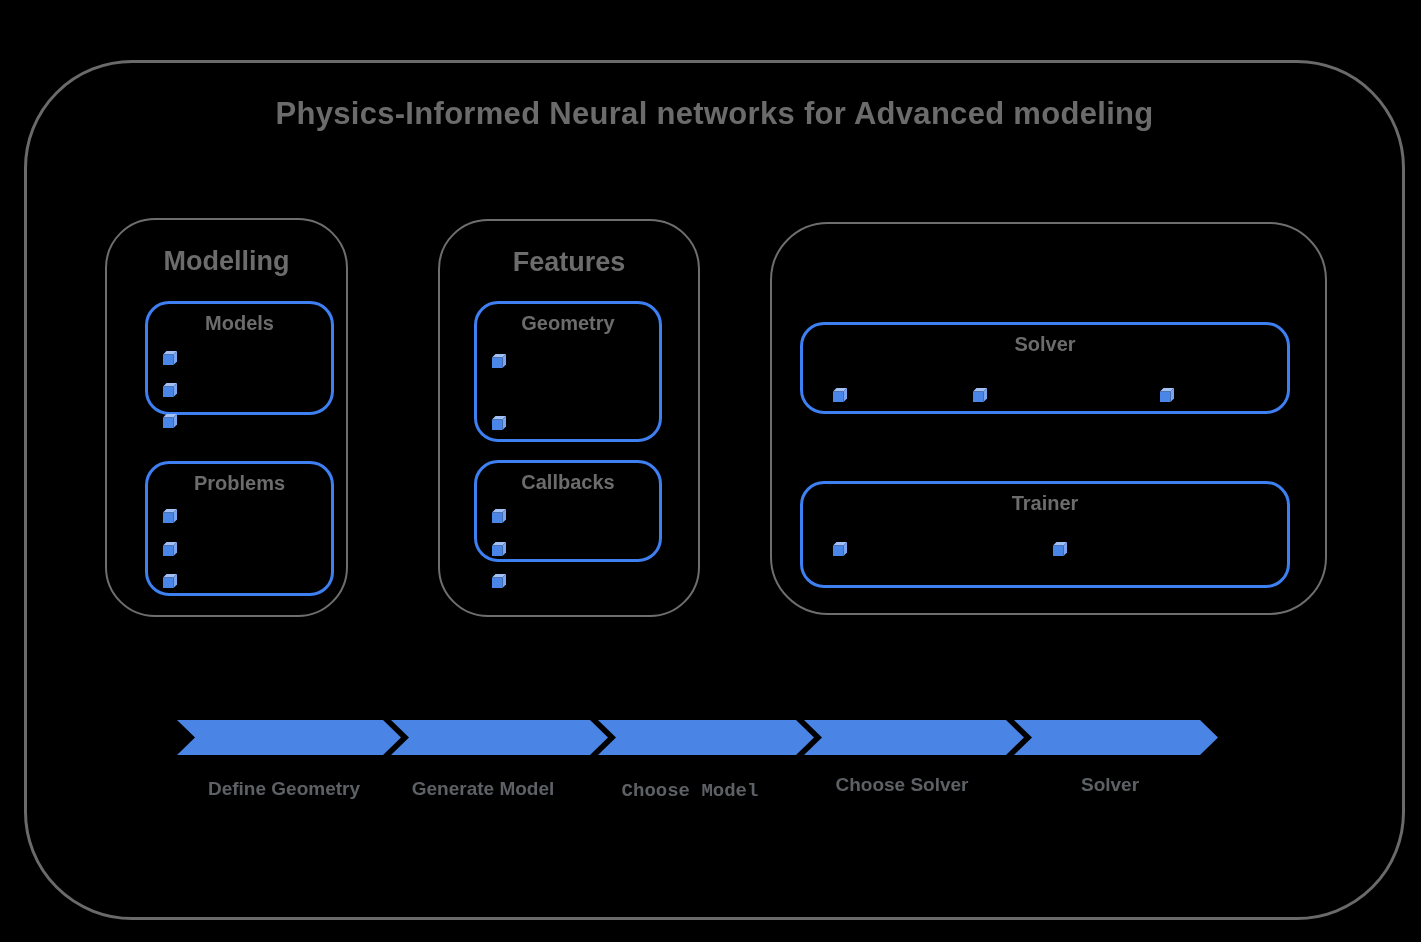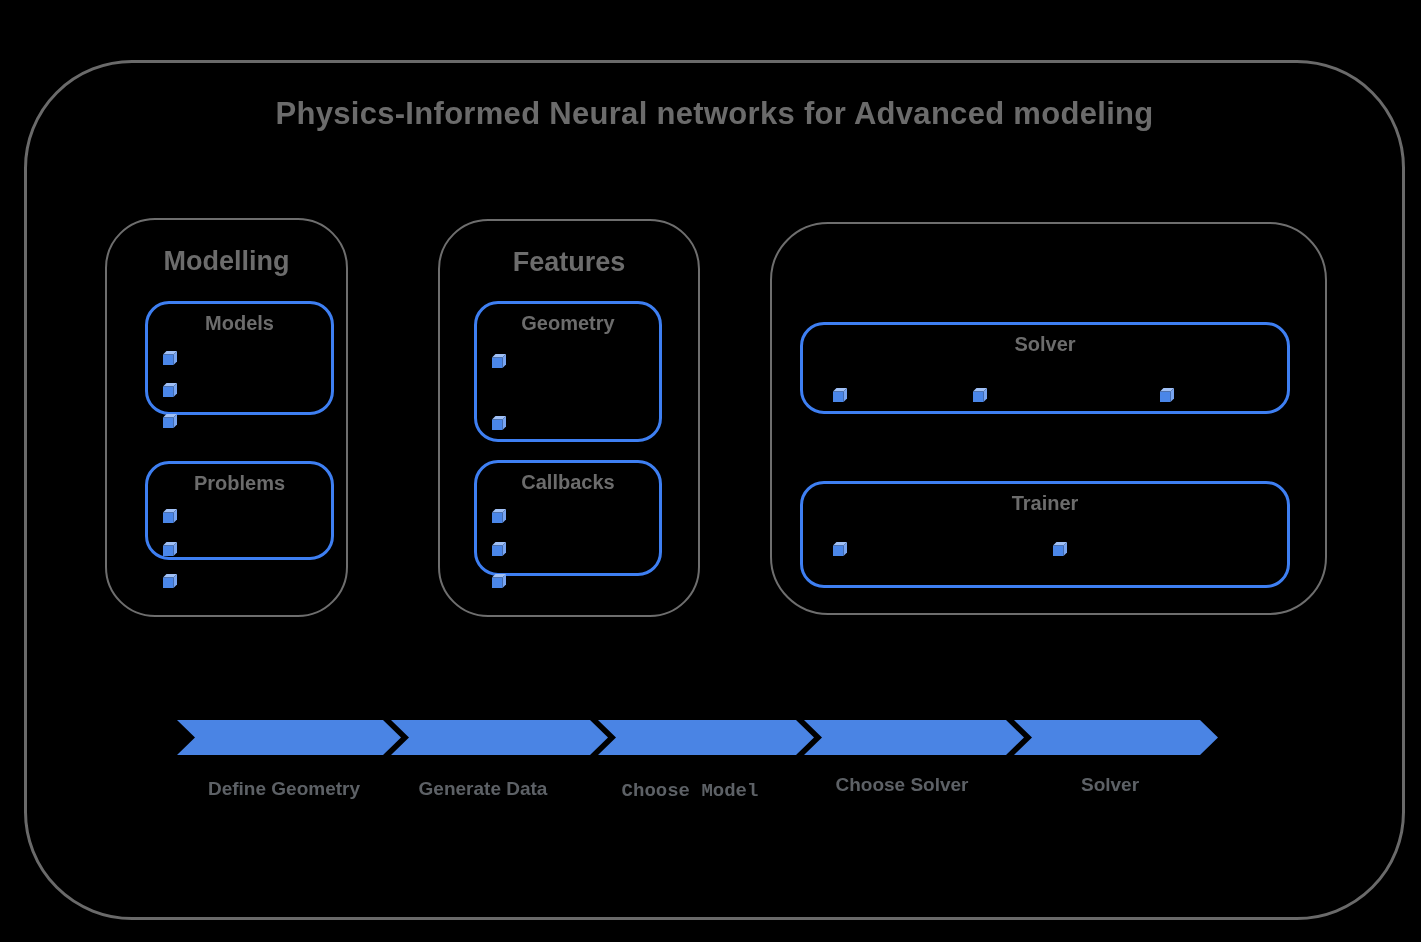--- a/index.html
+++ b/index.html
@@ -58,21 +58,21 @@
             <polygon points="0,3.5 3.5,0 14,0 10.5,3.5" fill="#a0c0f6"></polygon>
             <polygon points="10.5,3.5 14,0 14,10.5 10.5,14" fill="#78a4f0"></polygon>
             <rect x="0" y="3.5" width="10.5" height="10.5" fill="#4a86e8"></rect>
           </svg></span>
       <span class="cube" style="left:15px;top:110px;"><svg width="14" height="14" viewBox="0 0 14 14">
             <polygon points="0,3.5 3.5,0 14,0 10.5,3.5" fill="#a0c0f6"></polygon>
             <polygon points="10.5,3.5 14,0 14,10.5 10.5,14" fill="#78a4f0"></polygon>
             <rect x="0" y="3.5" width="10.5" height="10.5" fill="#4a86e8"></rect>
           </svg></span>
     </div>
-    <div class="sub" style="left:38px;top:241px;width:189px;height:99px;">
+    <div class="sub" style="left:38px;top:241px;width:189px;height:135px;">
       <div class="sub-title">Problems</div>
       <span class="cube" style="left:15px;top:45px;"><svg width="14" height="14" viewBox="0 0 14 14">
             <polygon points="0,3.5 3.5,0 14,0 10.5,3.5" fill="#a0c0f6"></polygon>
             <polygon points="10.5,3.5 14,0 14,10.5 10.5,14" fill="#78a4f0"></polygon>
             <rect x="0" y="3.5" width="10.5" height="10.5" fill="#4a86e8"></rect>
           </svg></span>
       <span class="cube" style="left:15px;top:78px;"><svg width="14" height="14" viewBox="0 0 14 14">
             <polygon points="0,3.5 3.5,0 14,0 10.5,3.5" fill="#a0c0f6"></polygon>
             <polygon points="10.5,3.5 14,0 14,10.5 10.5,14" fill="#78a4f0"></polygon>
             <rect x="0" y="3.5" width="10.5" height="10.5" fill="#4a86e8"></rect>
@@ -93,21 +93,21 @@
             <polygon points="0,3.5 3.5,0 14,0 10.5,3.5" fill="#a0c0f6"></polygon>
             <polygon points="10.5,3.5 14,0 14,10.5 10.5,14" fill="#78a4f0"></polygon>
             <rect x="0" y="3.5" width="10.5" height="10.5" fill="#4a86e8"></rect>
           </svg></span>
       <span class="cube" style="left:15px;top:112px;"><svg width="14" height="14" viewBox="0 0 14 14">
             <polygon points="0,3.5 3.5,0 14,0 10.5,3.5" fill="#a0c0f6"></polygon>
             <polygon points="10.5,3.5 14,0 14,10.5 10.5,14" fill="#78a4f0"></polygon>
             <rect x="0" y="3.5" width="10.5" height="10.5" fill="#4a86e8"></rect>
           </svg></span>
     </div>
-    <div class="sub" style="left:34px;top:239px;width:188px;height:116px;">
+    <div class="sub" style="left:34px;top:239px;width:188px;height:102px;">
       <div class="sub-title">Callbacks</div>
       <span class="cube" style="left:15px;top:46px;"><svg width="14" height="14" viewBox="0 0 14 14">
             <polygon points="0,3.5 3.5,0 14,0 10.5,3.5" fill="#a0c0f6"></polygon>
             <polygon points="10.5,3.5 14,0 14,10.5 10.5,14" fill="#78a4f0"></polygon>
             <rect x="0" y="3.5" width="10.5" height="10.5" fill="#4a86e8"></rect>
           </svg></span>
       <span class="cube" style="left:15px;top:79px;"><svg width="14" height="14" viewBox="0 0 14 14">
             <polygon points="0,3.5 3.5,0 14,0 10.5,3.5" fill="#a0c0f6"></polygon>
             <polygon points="10.5,3.5 14,0 14,10.5 10.5,14" fill="#78a4f0"></polygon>
             <rect x="0" y="3.5" width="10.5" height="10.5" fill="#4a86e8"></rect>
@@ -156,18 +156,18 @@
 
   <svg id="arrow-svg" class="pipeline-svg" width="1060" height="36" viewBox="0 0 1060 36">
       <polygon points="7,0 213,0 231,17.5 213,35 7,35 25,17.5" fill="#4a84e4"></polygon>
       <polygon points="221,0 420,0 438,17.5 420,35 221,35 239,17.5" fill="#4a84e4"></polygon>
       <polygon points="428,0 626,0 644,17.5 626,35 428,35 446,17.5" fill="#4a84e4"></polygon>
       <polygon points="634,0 836,0 854,17.5 836,35 634,35 652,17.5" fill="#4a84e4"></polygon>
       <polygon points="844,0 1030,0 1048,17.5 1030,35 844,35 862,17.5" fill="#4a84e4"></polygon>
     </svg>
 
   <div class="step-label" style="left:284px;top:778px;">Define Geometry</div>
-  <div class="step-label" style="left:483px;top:778px;">Generate Data</div>
+  <div class="step-label" style="left:483px;top:778px;">Generate Model</div>
   <div class="step-label" style="left:690px;top:780px;font-family:Liberation Mono, monospace;">Choose Model</div>
   <div class="step-label" style="left:902px;top:774px;">Choose Solver</div>
   <div class="step-label" style="left:1110px;top:774px;">Solver</div>
 
 </div>
 
 </body></html>

